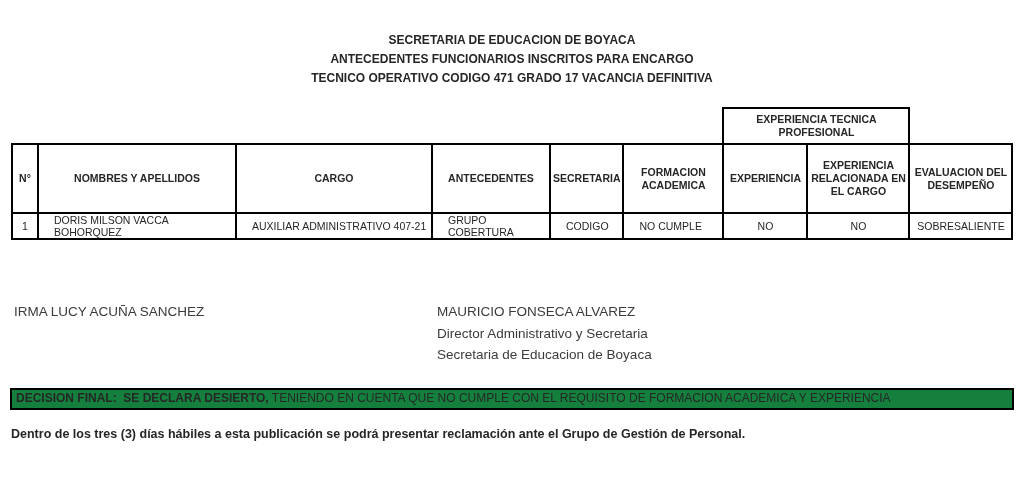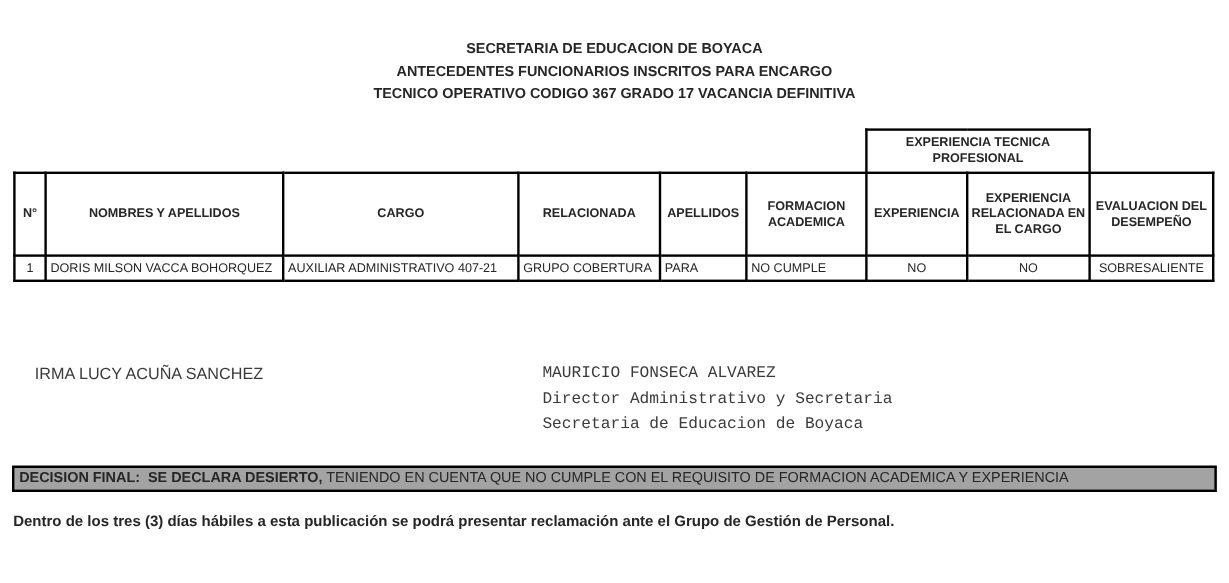--- a/index.html
+++ b/index.html
@@ -26,53 +26,52 @@
     font-size:10.5px;
     padding:0 2px;
     vertical-align:middle;
     overflow:hidden;
   }
   .doc-table th { font-weight:bold; text-align:center; line-height:13px; }
   .doc-table .nob { border:none; }
   .doc-table .group-row th { height:36px;margin-top:24px; }
   .doc-table .header-row th { height:69px; }
   .doc-table .data-row td { height:21px; line-height:12px; }
-  .doc-table .al { text-align:left; padding-left:3px; }
+  .doc-table .al { text-align:left; padding-left:15px; }
   .doc-table .ac { text-align:center; }
   .sig {
     position:absolute; top:301px;
     font-size:13.5px; line-height:21.5px;
     color:#3b3b3b;
-    margin-left:15px;
   }
   .sig-left  { left:14px; }
-  .sig-right { left:437px;font-family:Liberation Mono, monospace; }
+  .sig-right { left:437px; }
   .decision-bar {
     position:absolute; left:10px; top:388px; width:1004px;
     border:2px solid #000;
     padding:1px 4px 2px;
     font-size:12px; line-height:15px;
     color:#262626;
     white-space:pre-wrap;
-    background:#a3a3a3;
+    background:#15803d;
   }
   .decision-bar .bold { font-weight:bold; }
   .footer-note {
     position:absolute; left:11px; top:427px; width:1000px;
     font-weight:bold; font-size:12.5px;
     color:#262626;
   }
 </style>
 </head>
 <body>
 
 <div class="title-block">
   <div>SECRETARIA DE EDUCACION DE BOYACA</div>
   <div>ANTECEDENTES FUNCIONARIOS INSCRITOS PARA ENCARGO</div>
-  <div>TECNICO OPERATIVO CODIGO 367 GRADO 17 VACANCIA DEFINITIVA</div>
+  <div>TECNICO OPERATIVO CODIGO 471 GRADO 17 VACANCIA DEFINITIVA</div>
 </div>
 
 <table class="doc-table">
   <colgroup>
     <col style="width:26px">
       <col style="width:198px">
       <col style="width:196px">
     <col style="width:118px">
       <col style="width:72px">
       <col style="width:100px">
@@ -83,33 +82,33 @@
   <tbody>
       <tr class="group-row">
     <th class="nob" colspan="6"></th>
     <th colspan="2">EXPERIENCIA TECNICA PROFESIONAL</th>
     <th class="nob"></th>
   </tr>
   <tr class="header-row">
     <th>N°</th>
     <th>NOMBRES Y APELLIDOS</th>
     <th>CARGO</th>
-    <th>RELACIONADA</th>
-    <th>APELLIDOS</th>
+    <th>ANTECEDENTES</th>
+    <th>SECRETARIA</th>
     <th>FORMACION ACADEMICA</th>
     <th>EXPERIENCIA</th>
     <th>EXPERIENCIA RELACIONADA EN EL CARGO</th>
     <th>EVALUACION DEL DESEMPEÑO</th>
   </tr>
   <tr class="data-row">
     <td class="ac">1</td>
     <td class="al">DORIS MILSON VACCA BOHORQUEZ</td>
     <td class="al">AUXILIAR ADMINISTRATIVO 407-21</td>
     <td class="al">GRUPO COBERTURA</td>
-    <td class="al">PARA</td>
+    <td class="al">CODIGO</td>
     <td class="al">NO CUMPLE</td>
     <td class="ac">NO</td>
     <td class="ac">NO</td>
     <td class="ac">SOBRESALIENTE</td>
   </tr>
 </tbody>
   </table>
 
 <div class="sig sig-left">
   <div>IRMA LUCY ACUÑA SANCHEZ</div>

